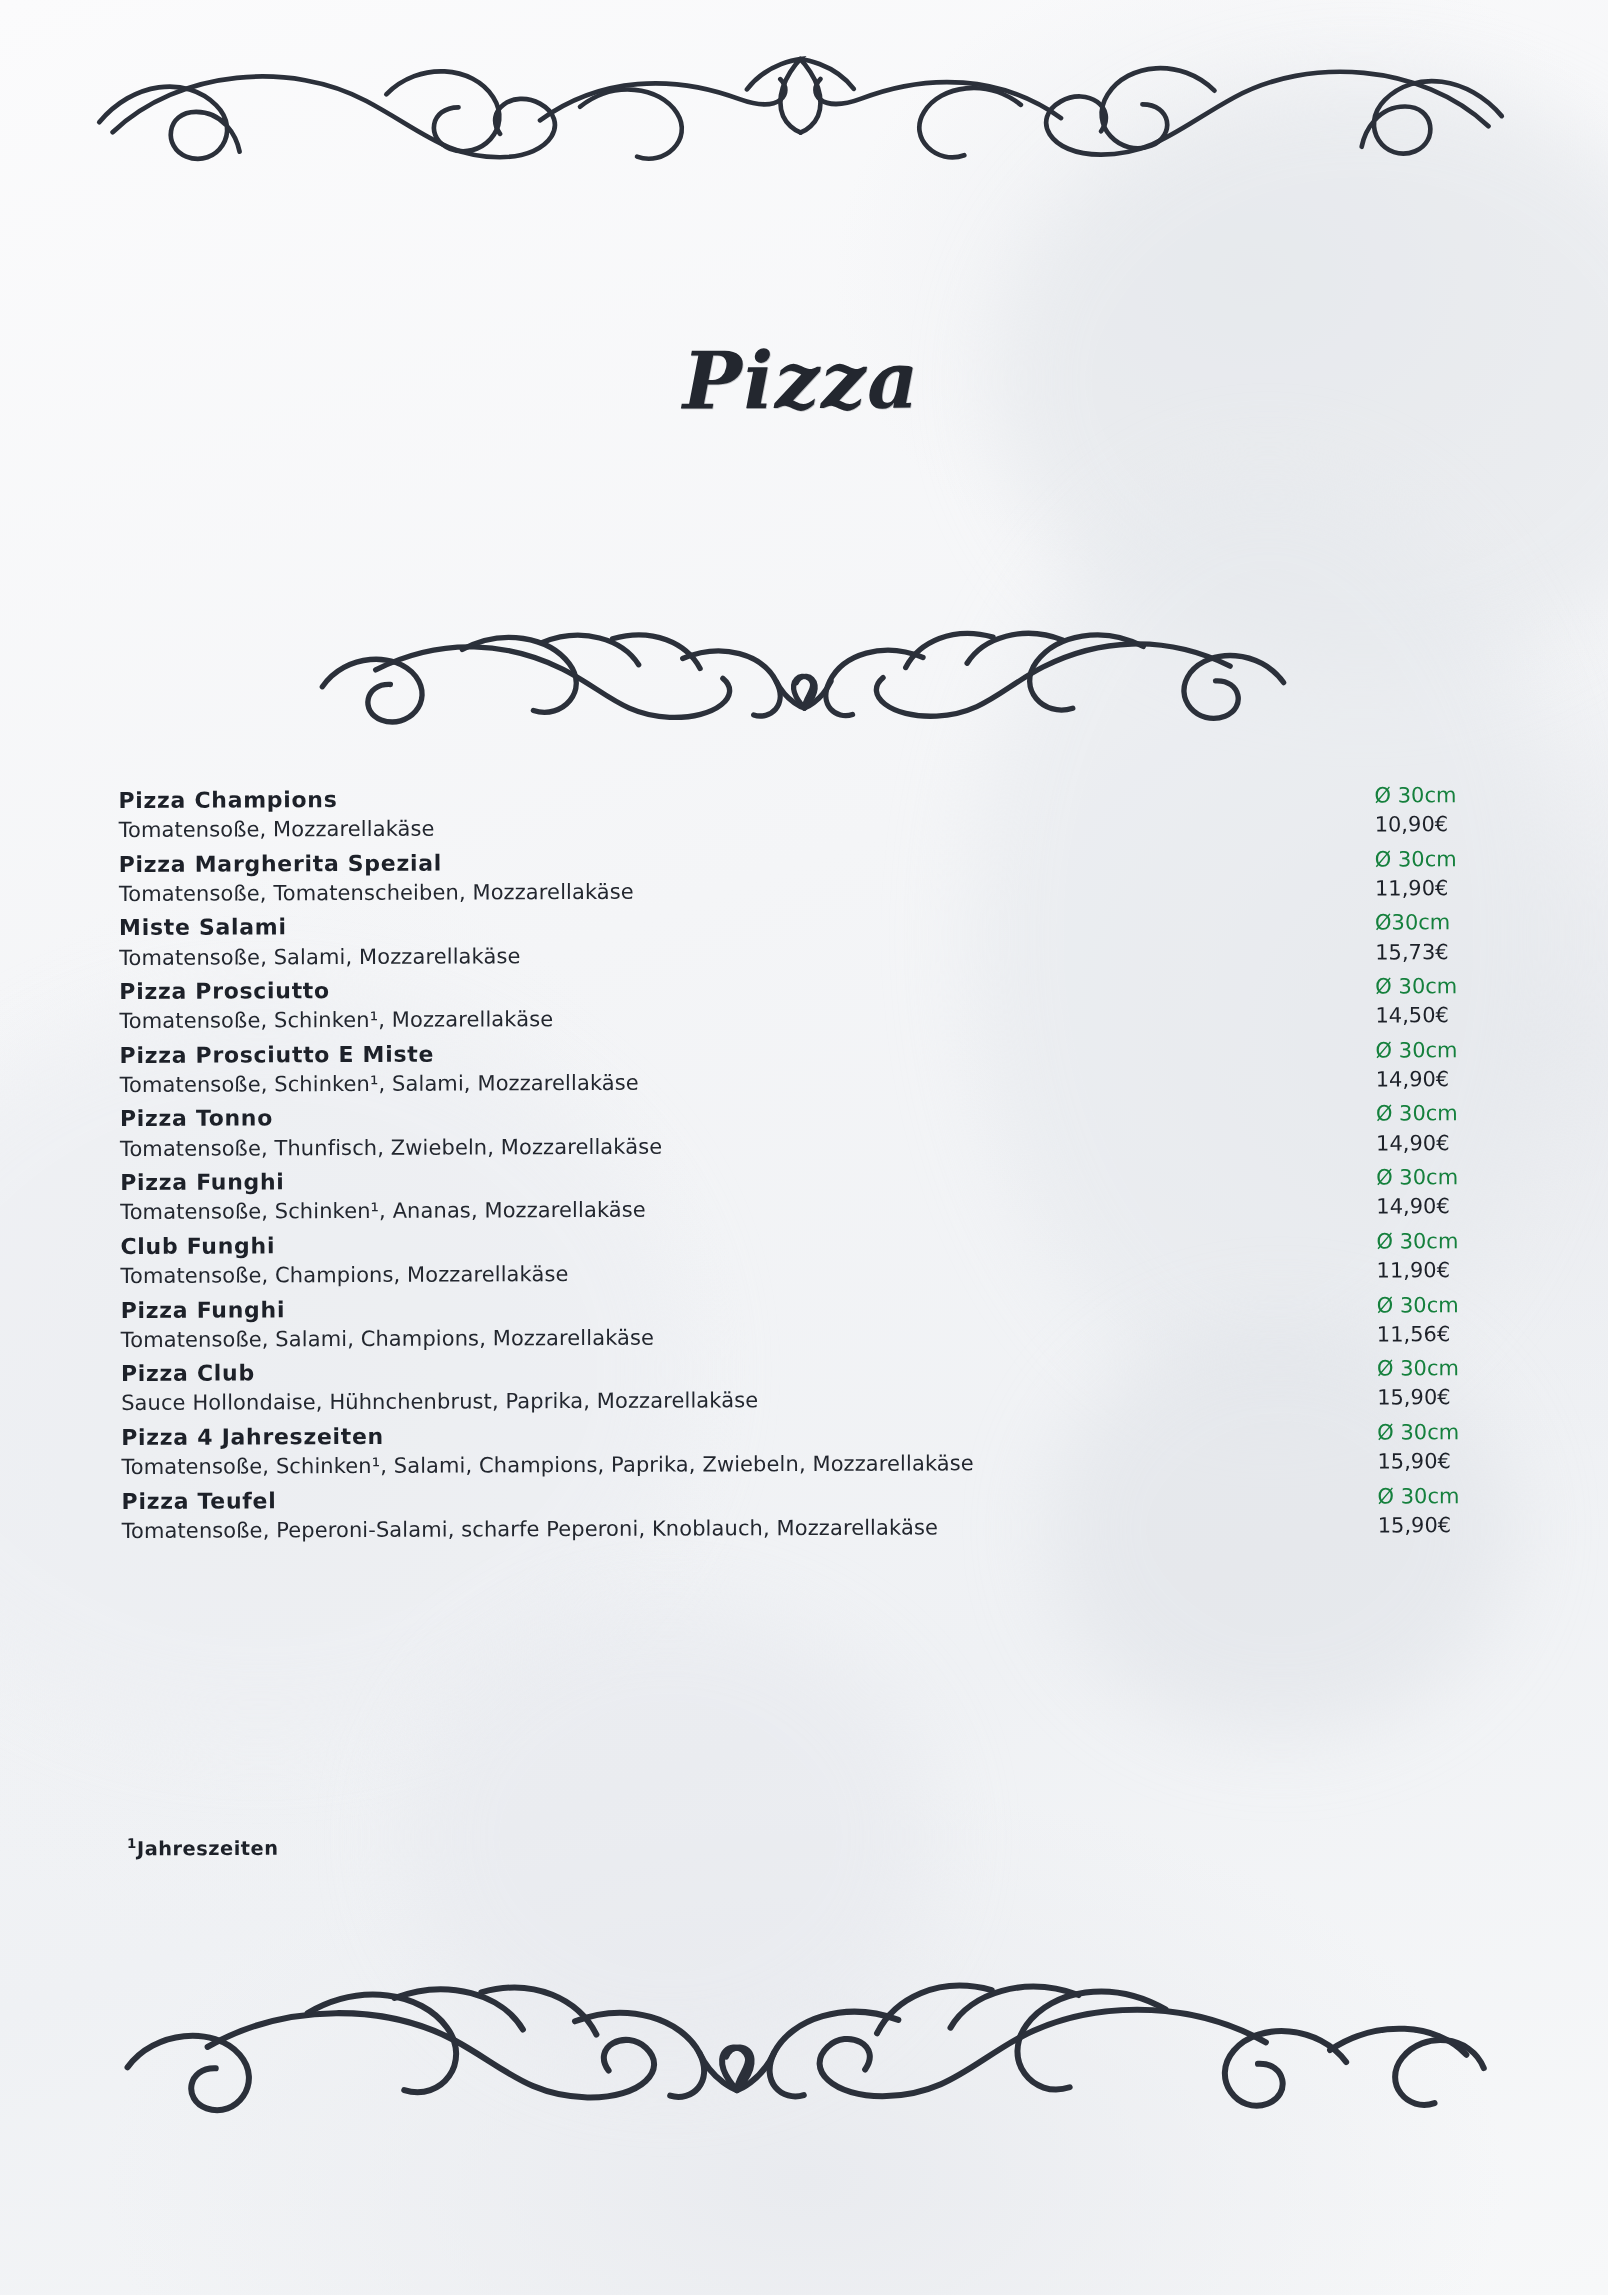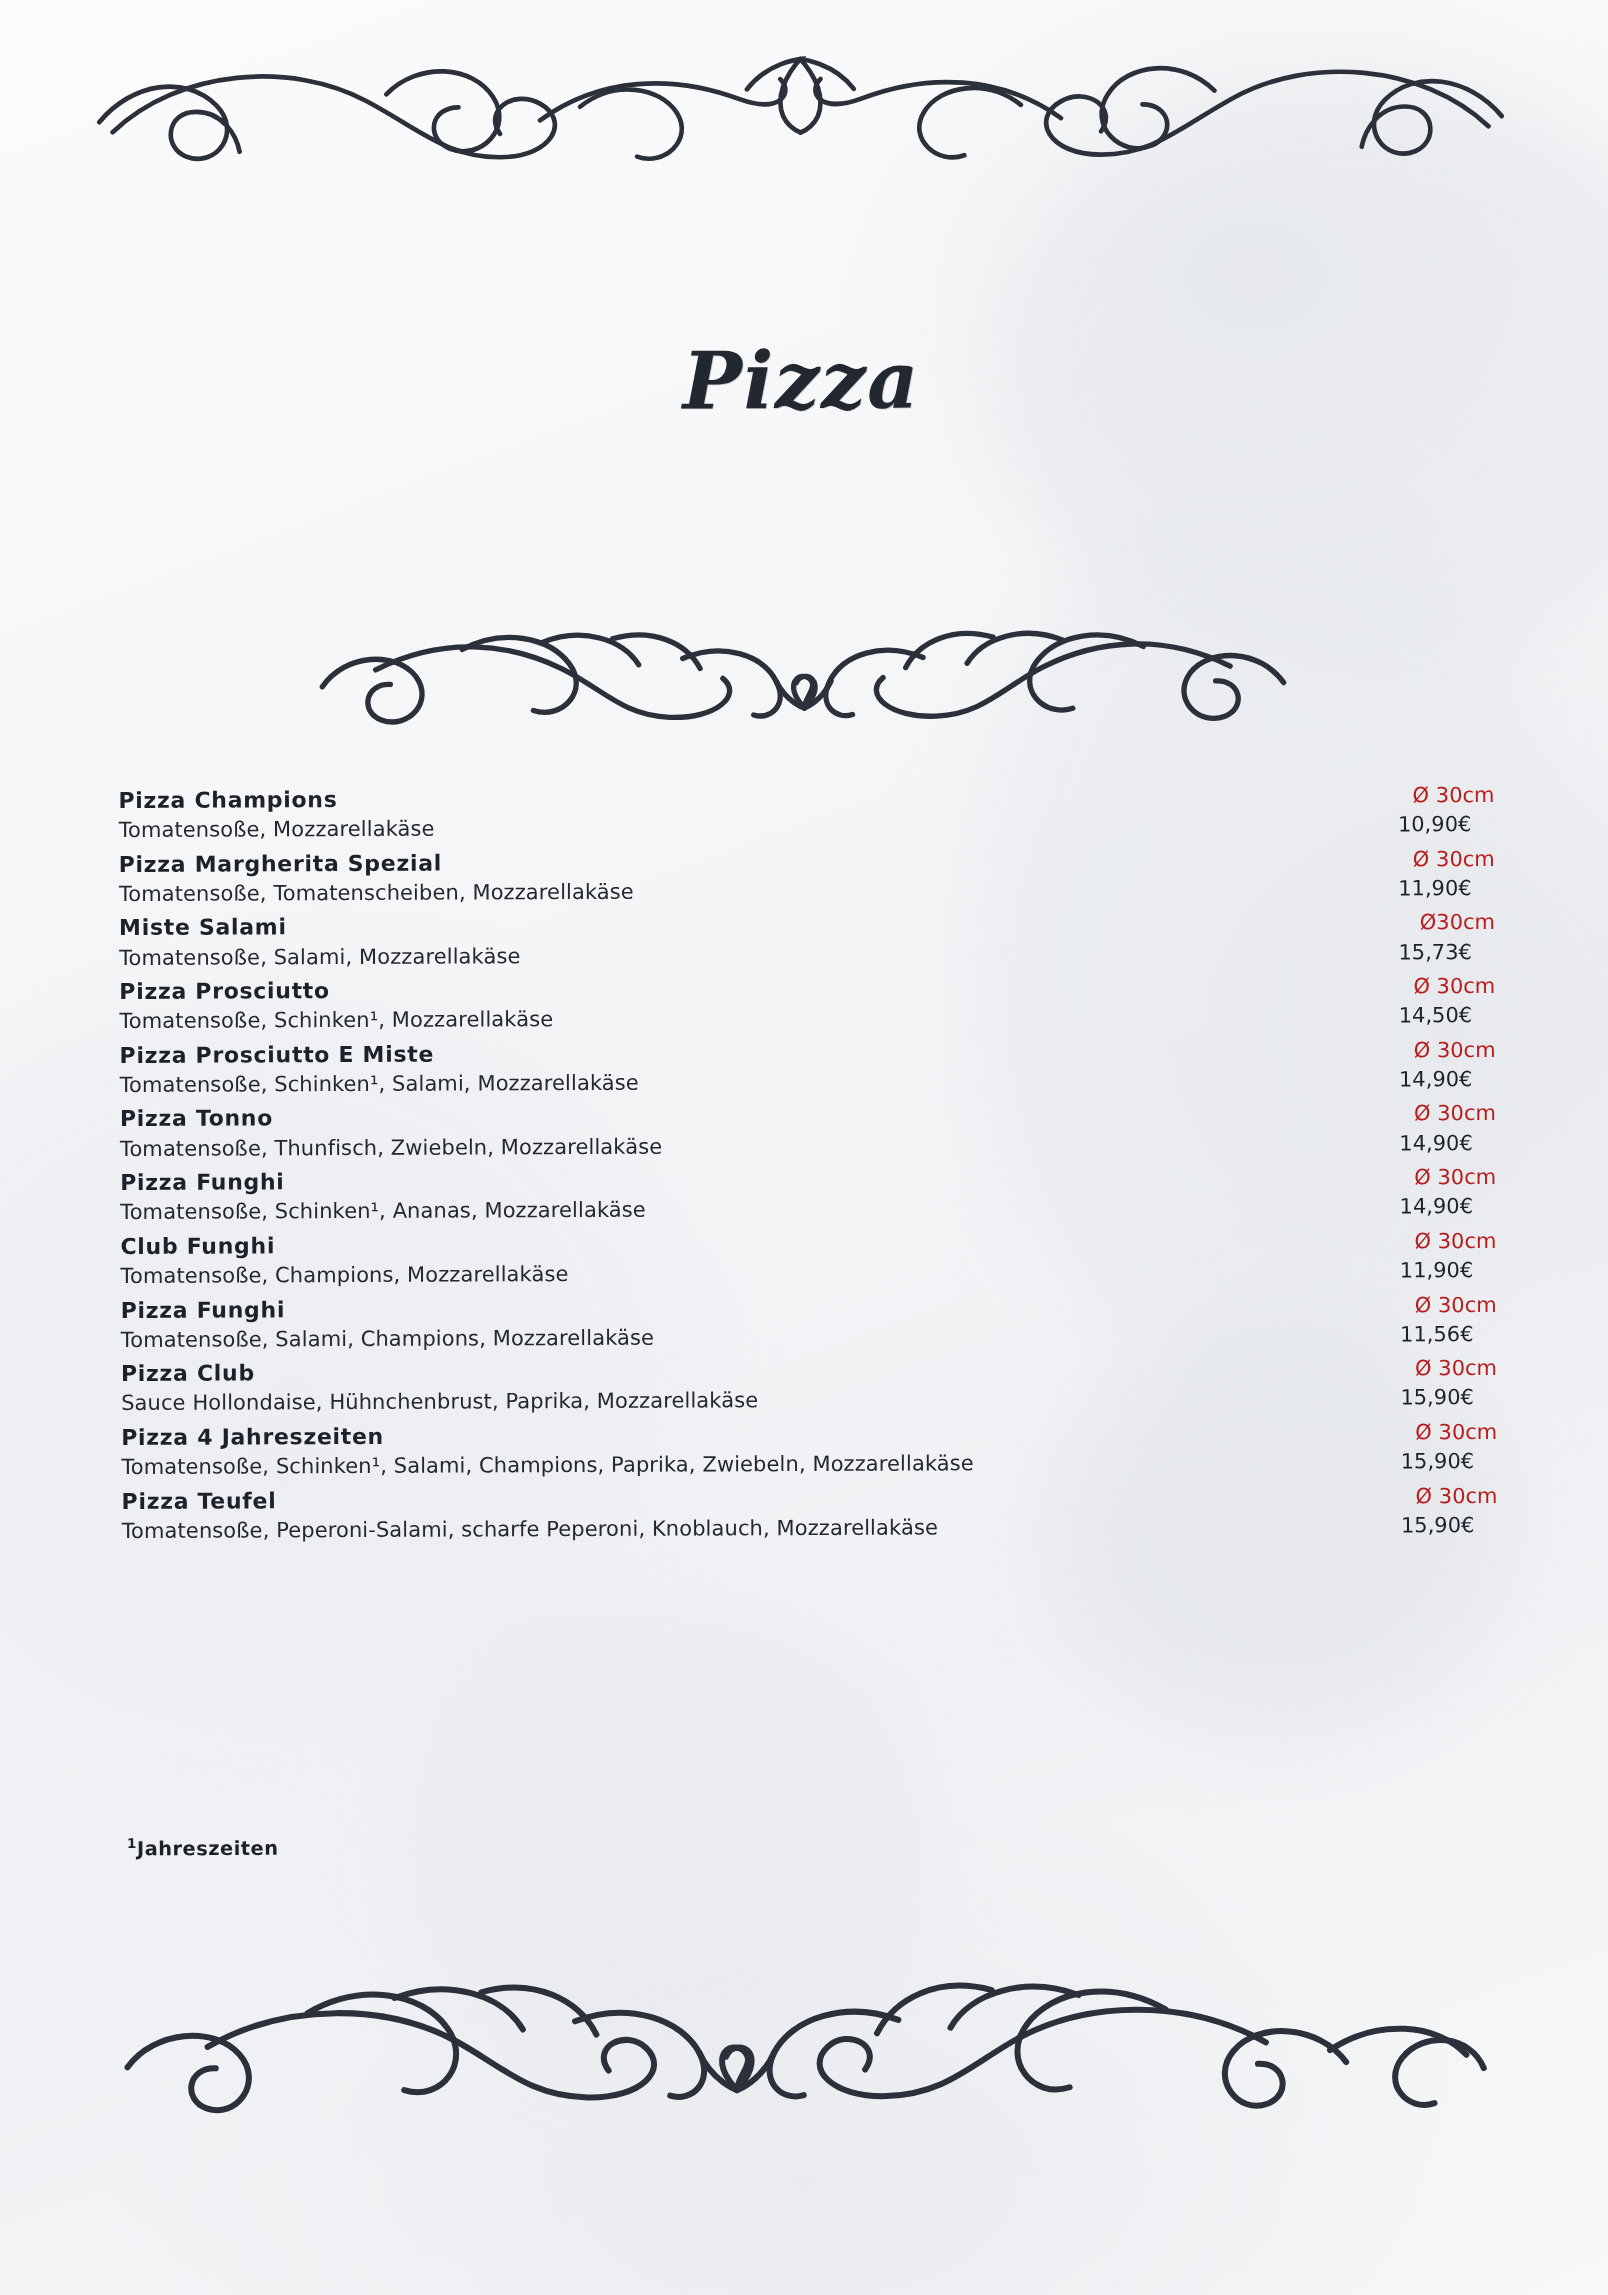--- a/index.html
+++ b/index.html
@@ -92,38 +92,37 @@
     font-family: "DejaVu Sans", sans-serif;
     font-weight: 700;
     font-size: 22px;
     letter-spacing: 0.7px;
     color: #1d2129;
     white-space: nowrap;
   }
   .size {
     font-family: "DejaVu Sans", sans-serif;
     font-size: 21px;
-    color: #b91c1c;
+    color: #15803d;
     white-space: nowrap;
-    text-align: right;
     min-width: 120px;
   }
   .desc {
     font-family: "DejaVu Sans", sans-serif;
     font-size: 21px;
     color: #23272f;
     letter-spacing: 0.1px;
     white-space: nowrap;
   }
   .price {
     font-family: "DejaVu Sans", sans-serif;
     font-size: 21px;
     color: #1d2129;
     white-space: nowrap;
-    text-align: center;
+    text-align: left;
     min-width: 120px;
   }
   .row.desc-row { margin-top: 5.3px; }
   sup {
     font-size: 12.7px;
     vertical-align: super;
   }
 
   .footnote {
     position: absolute;

